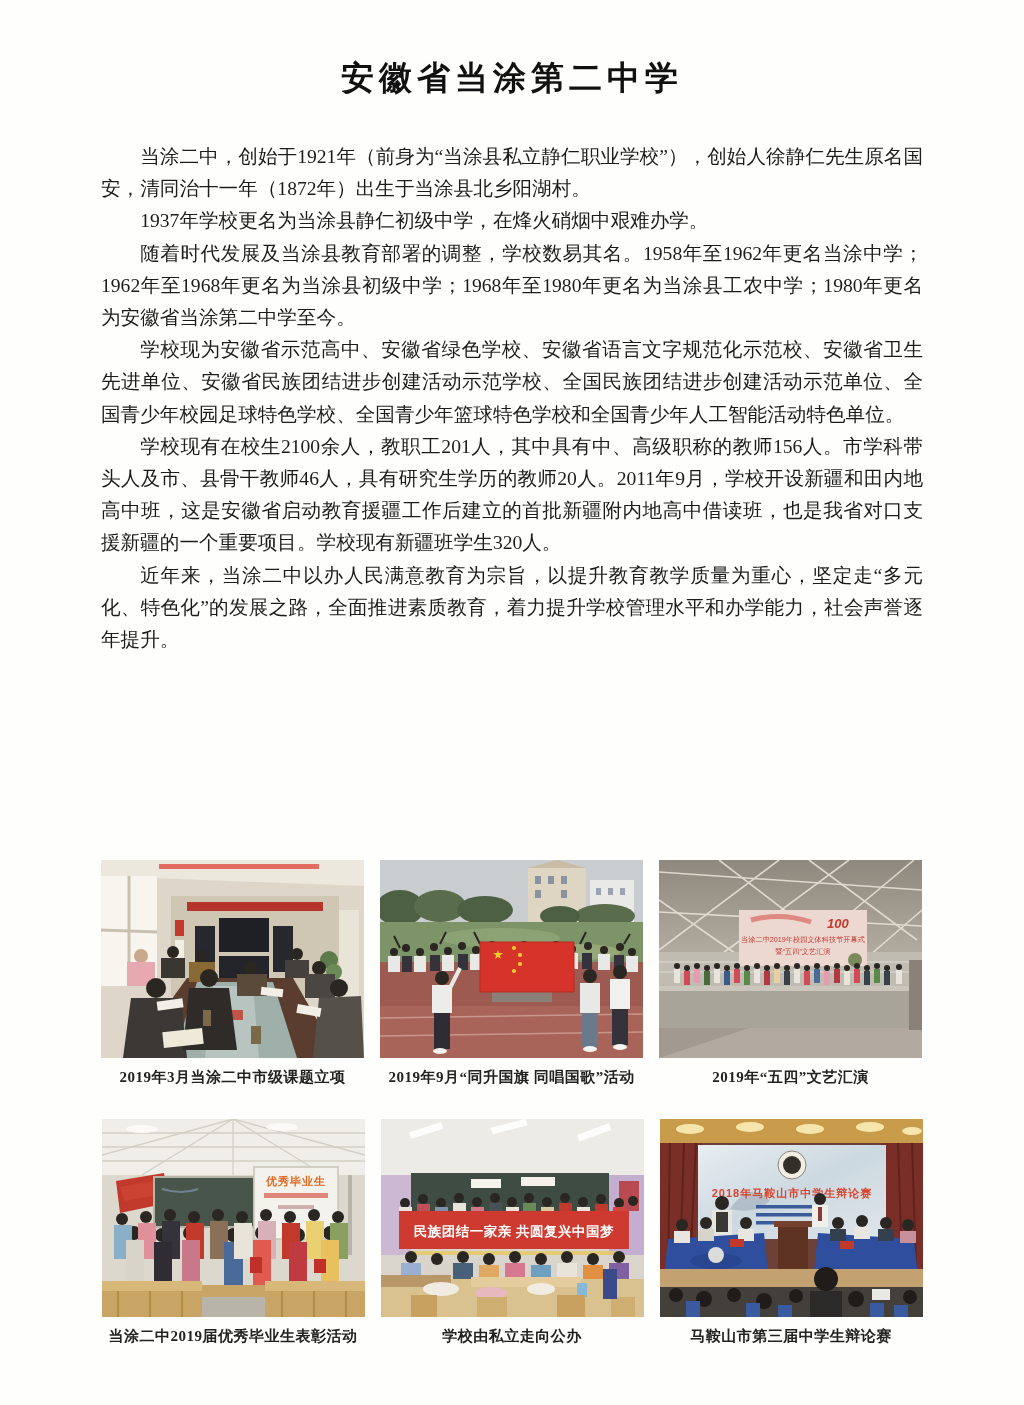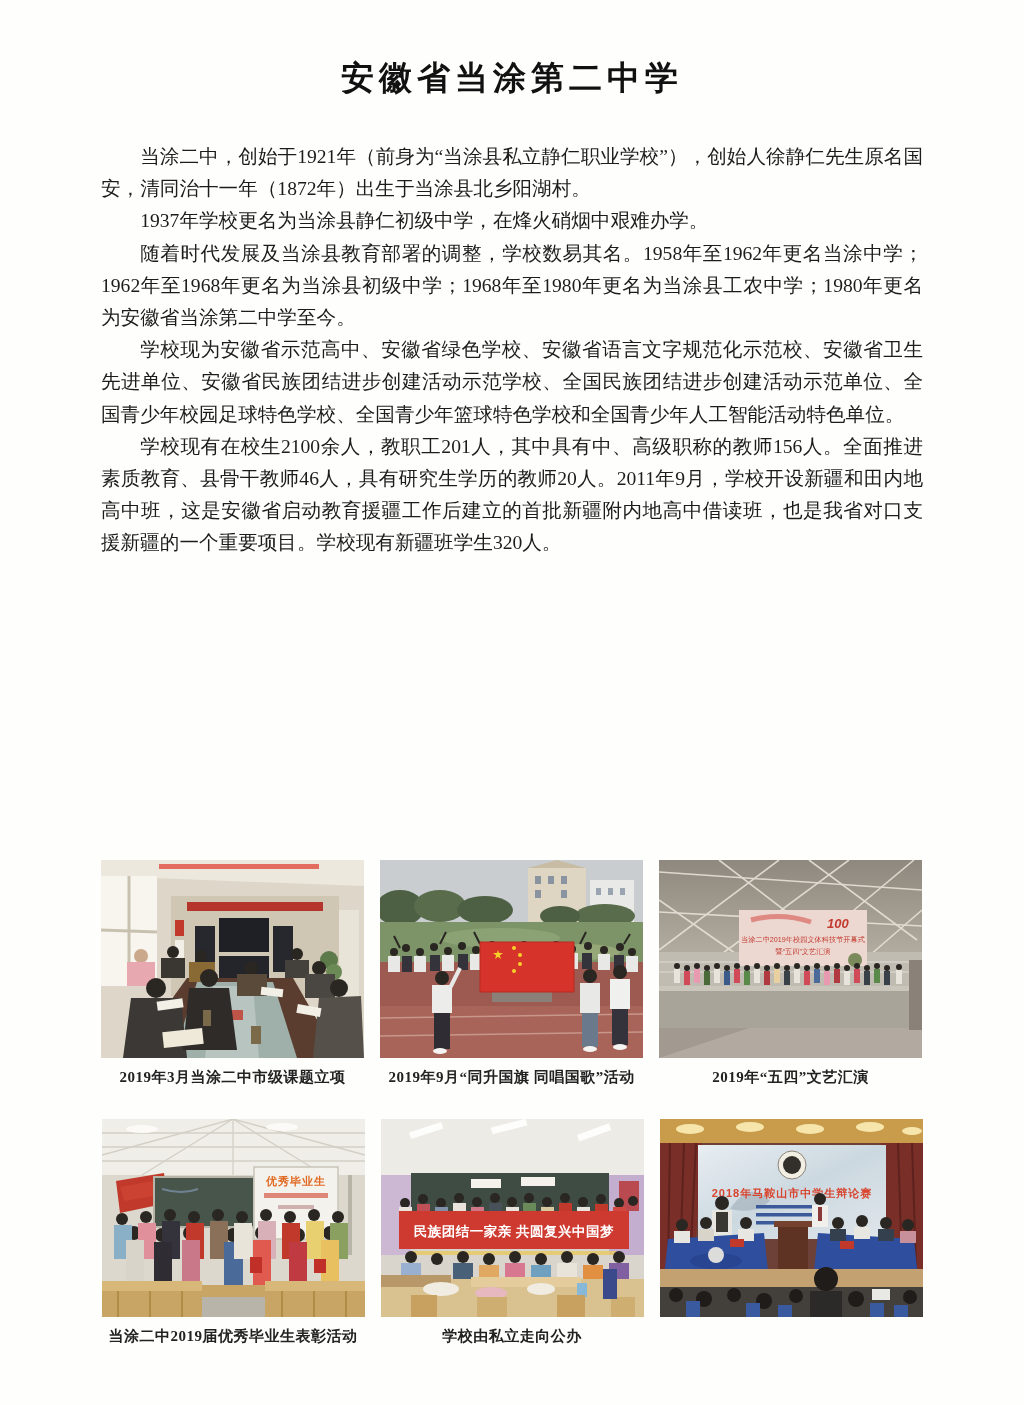--- a/index.html
+++ b/index.html
@@ -33,21 +33,22 @@
 </head>
 <body>
 
 <h1 class="page-title">安徽省当涂第二中学</h1>
 
 <div class="article">
   <p>当涂二中，创始于1921年（前身为“当涂县私立静仁职业学校”），创始人徐静仁先生原名国安，清同治十一年（1872年）出生于当涂县北乡阳湖村。</p>
   <p>1937年学校更名为当涂县静仁初级中学，在烽火硝烟中艰难办学。</p>
   <p>随着时代发展及当涂县教育部署的调整，学校数易其名。1958年至1962年更名当涂中学；1962年至1968年更名为当涂县初级中学；1968年至1980年更名为当涂县工农中学；1980年更名为安徽省当涂第二中学至今。</p>
   <p>学校现为安徽省示范高中、安徽省绿色学校、安徽省语言文字规范化示范校、安徽省卫生先进单位、安徽省民族团结进步创建活动示范学校、全国民族团结进步创建活动示范单位、全国青少年校园足球特色学校、全国青少年篮球特色学校和全国青少年人工智能活动特色单位。</p>
-  <p>学校现有在校生2100余人，教职工201人，其中具有中、高级职称的教师156人。全面推进素质教育、县骨干教师46人，具有研究生学历的教师20人。2011年9月，学校开设新疆和田内地高中班，这是安徽省启动教育援疆工作后建立的首批新疆附内地高中借读班，也是我省对口支援新疆的一个重要项目。学校现有新疆班学生320人。</p>
+  <p>学校现有在校生2100余人，教职工201人，其中具有中、高级职称的教师156人。市学科带头人及市、县骨干教师46人，具有研究生学历的教师20人。2011年9月，学校开设新疆和田内地高中班，这是安徽省启动教育援疆工作后建立的首批新疆附内地高中借读班，也是我省对口支援新疆的一个重要项目。学校现有新疆班学生320人。</p>
+  <p>近年来，当涂二中以办人民满意教育为宗旨，以提升教育教学质量为重心，坚定走“多元化、特色化”的发展之路，全面推进素质教育，着力提升学校管理水平和办学能力，社会声誉逐年提升。</p>
 </div>
 
 <div class="gallery">
 
   <div class="g-row">
 
     <figure class="g-cell" style="margin:0">
       <svg class="g-photo" viewBox="0 0 263 198">
         <rect width="263" height="198" fill="#ded7c9"></rect>
         <polygon points="0,0 263,0 263,26 0,16" fill="#ece8de"></polygon>
@@ -536,15 +537,16 @@
         <rect x="150" y="172" width="32" height="26" fill="#2c2a28"></rect>
         <g fill="#3a5aa0">
           <rect x="26" y="182" width="14" height="16"></rect>
             <rect x="86" y="184" width="14" height="14"></rect>
           <rect x="118" y="186" width="14" height="12"></rect>
             <rect x="210" y="184" width="14" height="14"></rect>
           <rect x="234" y="186" width="14" height="12"></rect>
         </g>
         <rect x="212" y="170" width="18" height="11" fill="#e8e8e4"></rect>
       </svg>
+      <figcaption class="g-caption">马鞍山市第三届中学生辩论赛</figcaption>
     </figure>
   </div>
 </div>
 
 </body></html>

